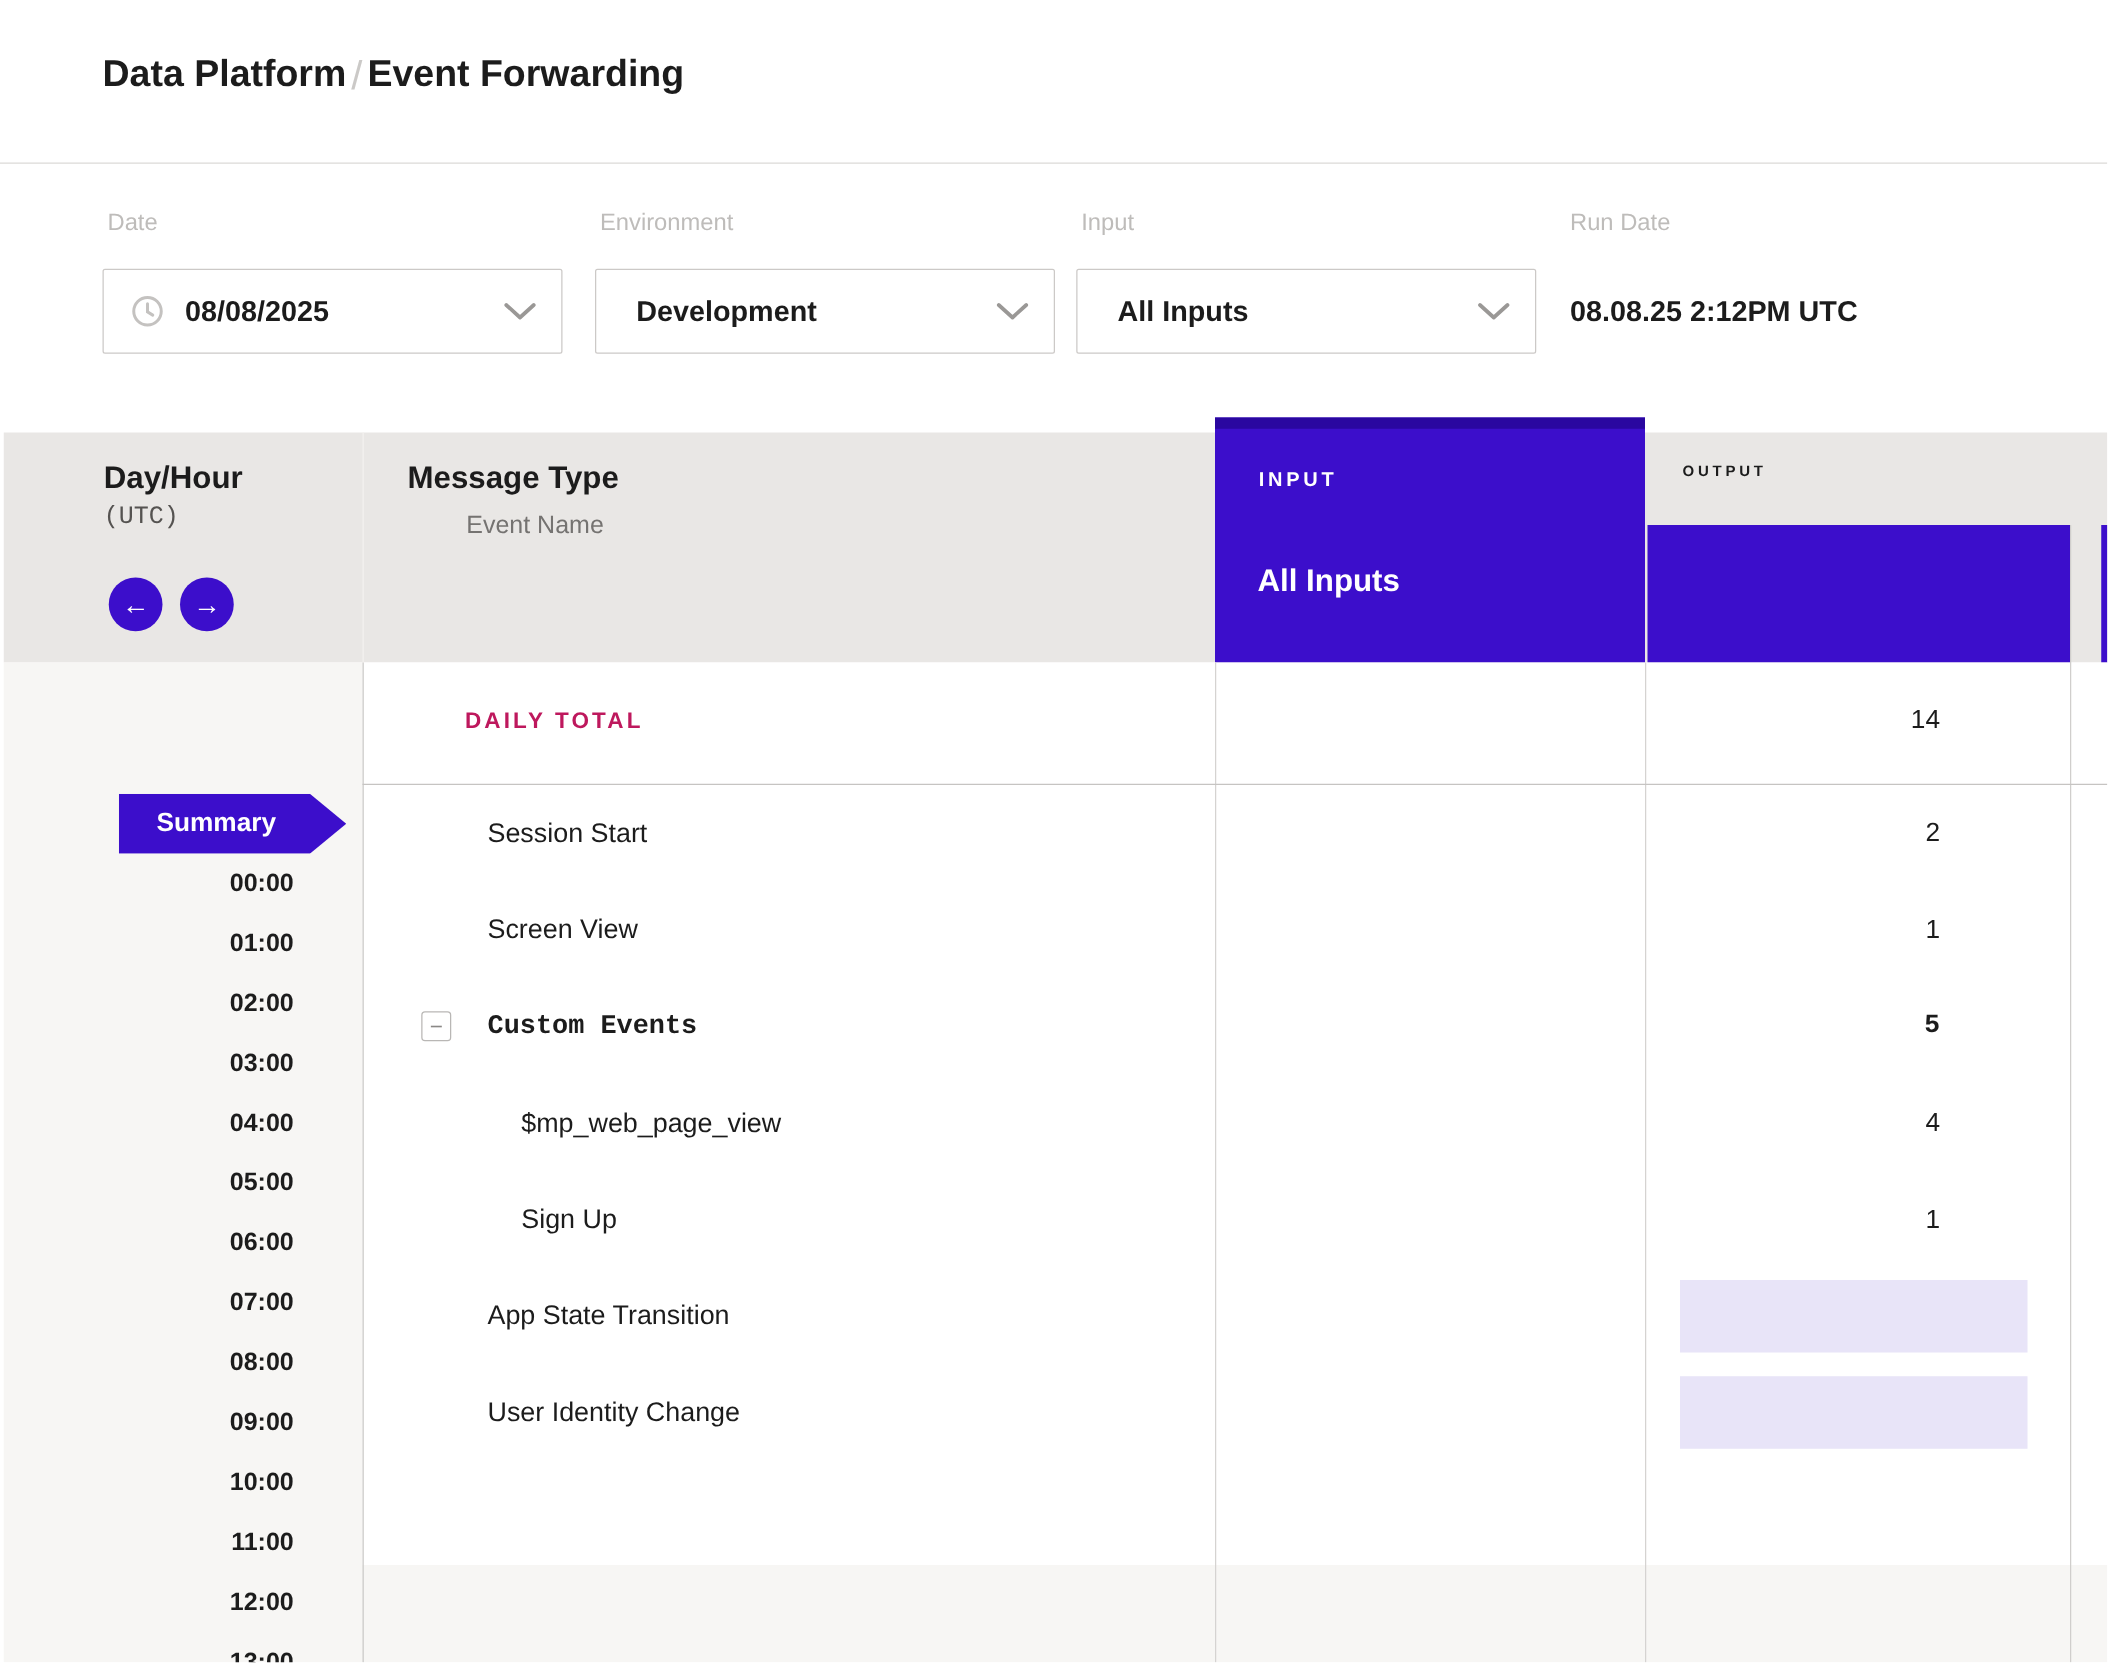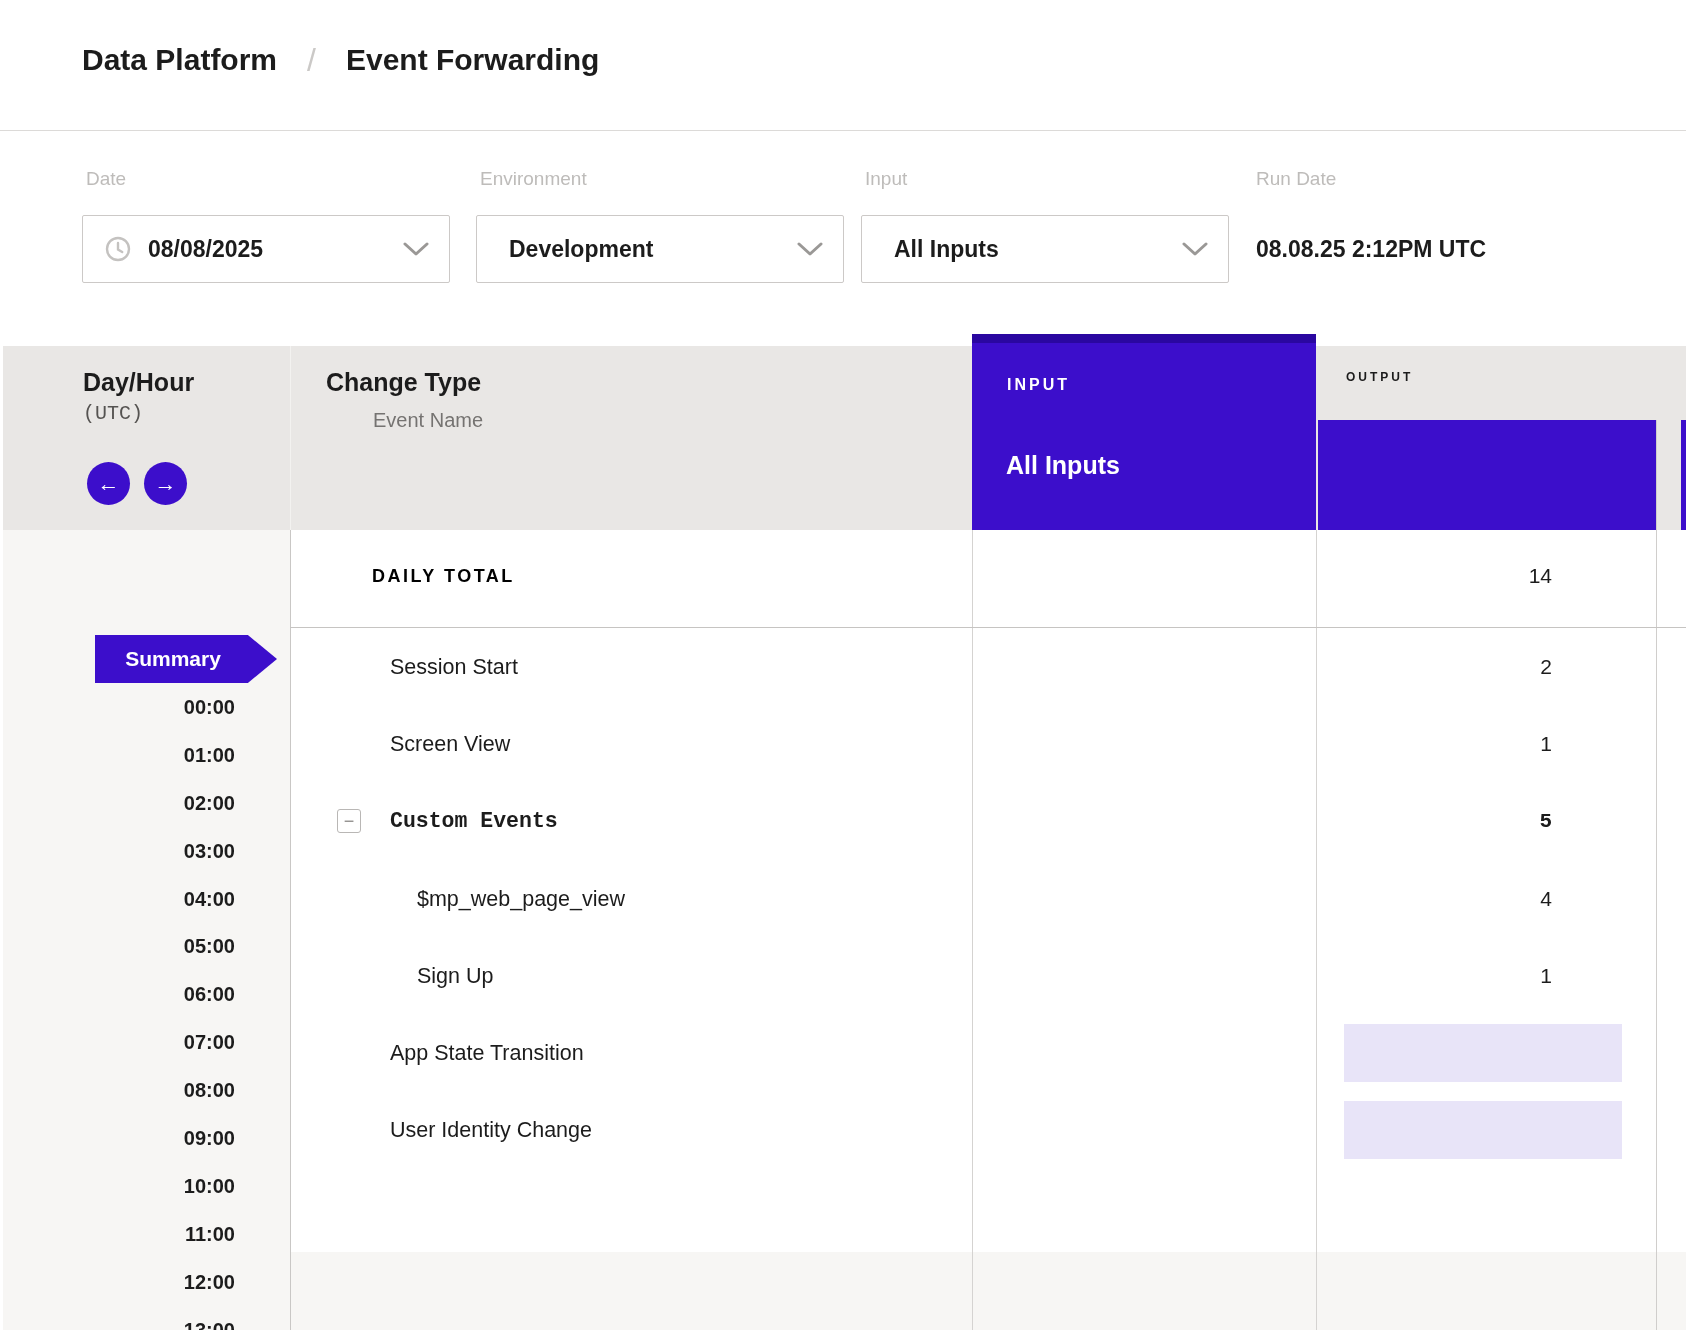--- a/index.html
+++ b/index.html
@@ -5,21 +5,21 @@
   html,body{margin:0;padding:0;background:#ffffff;}
   .page{
     position:relative;width:1686px;height:1330px;overflow:hidden;background:#fff;
     font-family:"Liberation Sans", sans-serif;color:var(--text);
     --purple:#3c0ecb; --purple-dark:#2a07a0; --highlight:#e8e4f8; --band:#e9e7e5;
     --rail:#f7f6f4; --border:#cccac8; --text:#1c1c1c; --muted:#bebcba; --subtle:#757371;
   }
   .abs{position:absolute;}
   
   .topbar{left:0;top:0;width:1686px;height:130px;background:#fff;border-bottom:1px solid #dcdad8;}
-  .crumbs{left:82px;top:40px;height:40px;display:flex;align-items:center;gap:30px;font-size:30px;font-weight:700;}
+  .crumbs{left:82px;top:40px;height:40px;display:flex;align-items:center;gap:4px;font-size:30px;font-weight:700;}
   .crumb-sep{color:#cbc9c7;font-weight:400;font-size:32px;}
   
   .flabel{top:168px;font-size:19px;color:var(--muted);}
   .fbox{top:215px;height:68px;border:1px solid #ccc9c7;border-radius:2px;background:#fff;box-sizing:border-box;
         display:flex;align-items:center;font-size:23px;font-weight:700;}
   .chev{margin-left:auto;margin-right:20px;flex:0 0 auto;}
   .rundate{top:236px;font-size:23px;font-weight:700;}
   
   .band{left:3px;top:346px;width:1683px;height:184px;background:var(--band);}
   .h-title{font-size:25px;font-weight:700;}
@@ -35,21 +35,21 @@
   .mixblock{left:1318px;top:420px;width:338px;height:110px;background:var(--purple);color:#fff;text-align:center;}
   .mixname{top:449px;left:0;width:338px;font-size:23px;font-weight:700;}
   .mixconn{top:490px;left:0;width:338px;font-size:18px;}
   .sliver{left:1681px;top:420px;width:5px;height:110px;background:var(--purple);}
   
   .content-bg{left:290px;top:530px;width:1396px;height:722px;background:#fff;}
   .footer-band{left:290px;top:1252px;width:1396px;height:78px;background:var(--rail);}
   .rail-bg{left:3px;top:530px;width:287px;height:800px;background:var(--rail);}
   .vline{width:1px;background:#d5d3d1;}
   .dtrow{left:290px;top:530px;width:1396px;height:98px;border-bottom:1px solid #c6c4c2;box-sizing:border-box;}
-  .dtlabel{left:82px;top:36px;font-size:18px;font-weight:700;letter-spacing:2.5px;color:#000000;}
+  .dtlabel{left:82px;top:36px;font-size:18px;font-weight:700;letter-spacing:2.5px;color:#be185d;}
   .valcell{position:absolute;text-align:right;font-size:21px;}
   .vin{left:682px;width:580px;}
   .vout{left:1026px;width:576px;}
   
   .rows{left:290px;top:628px;width:1396px;}
   .trow{position:relative;height:77.3px;}
   .rlabel{position:absolute;left:100px;top:50%;transform:translateY(-50%);font-size:21.5px;white-space:nowrap;}
   .ind1 .rlabel{left:127px;}
   .bold .rlabel,.bold .valcell{font-weight:700;font-family:Liberation Mono, monospace;}
   .trow .valcell{top:50%;transform:translateY(-50%);}
@@ -122,21 +122,21 @@
 
   <div class="abs h-title" style="left:83px;top:368px;">Day/Hour</div>
   <div class="abs h-sub" style="left:83px;top:402px;font-family:Liberation Mono, monospace;">(UTC)</div>
   <button class="abs navbtn" style="left:87px;top:462px;">
       <span>←</span>
     </button>
   <button class="abs navbtn" style="left:144px;top:462px;">
       <span>→</span>
     </button>
 
-  <div class="abs h-title" style="left:326px;top:368px;">Change Type</div>
+  <div class="abs h-title" style="left:326px;top:368px;">Message Type</div>
   <div class="abs h-sub2" style="left:373px;top:409px;">Event Name</div>
 
   <div class="abs inblock">
     <div class="abs grouplabel" style="left:35px;top:33px;">INPUT</div>
     <div class="abs inname" style="left:34px;top:108px;">All Inputs</div>
   </div>
 
   <div class="abs outlabel">OUTPUT</div>
 
   <div class="abs mixblock">

